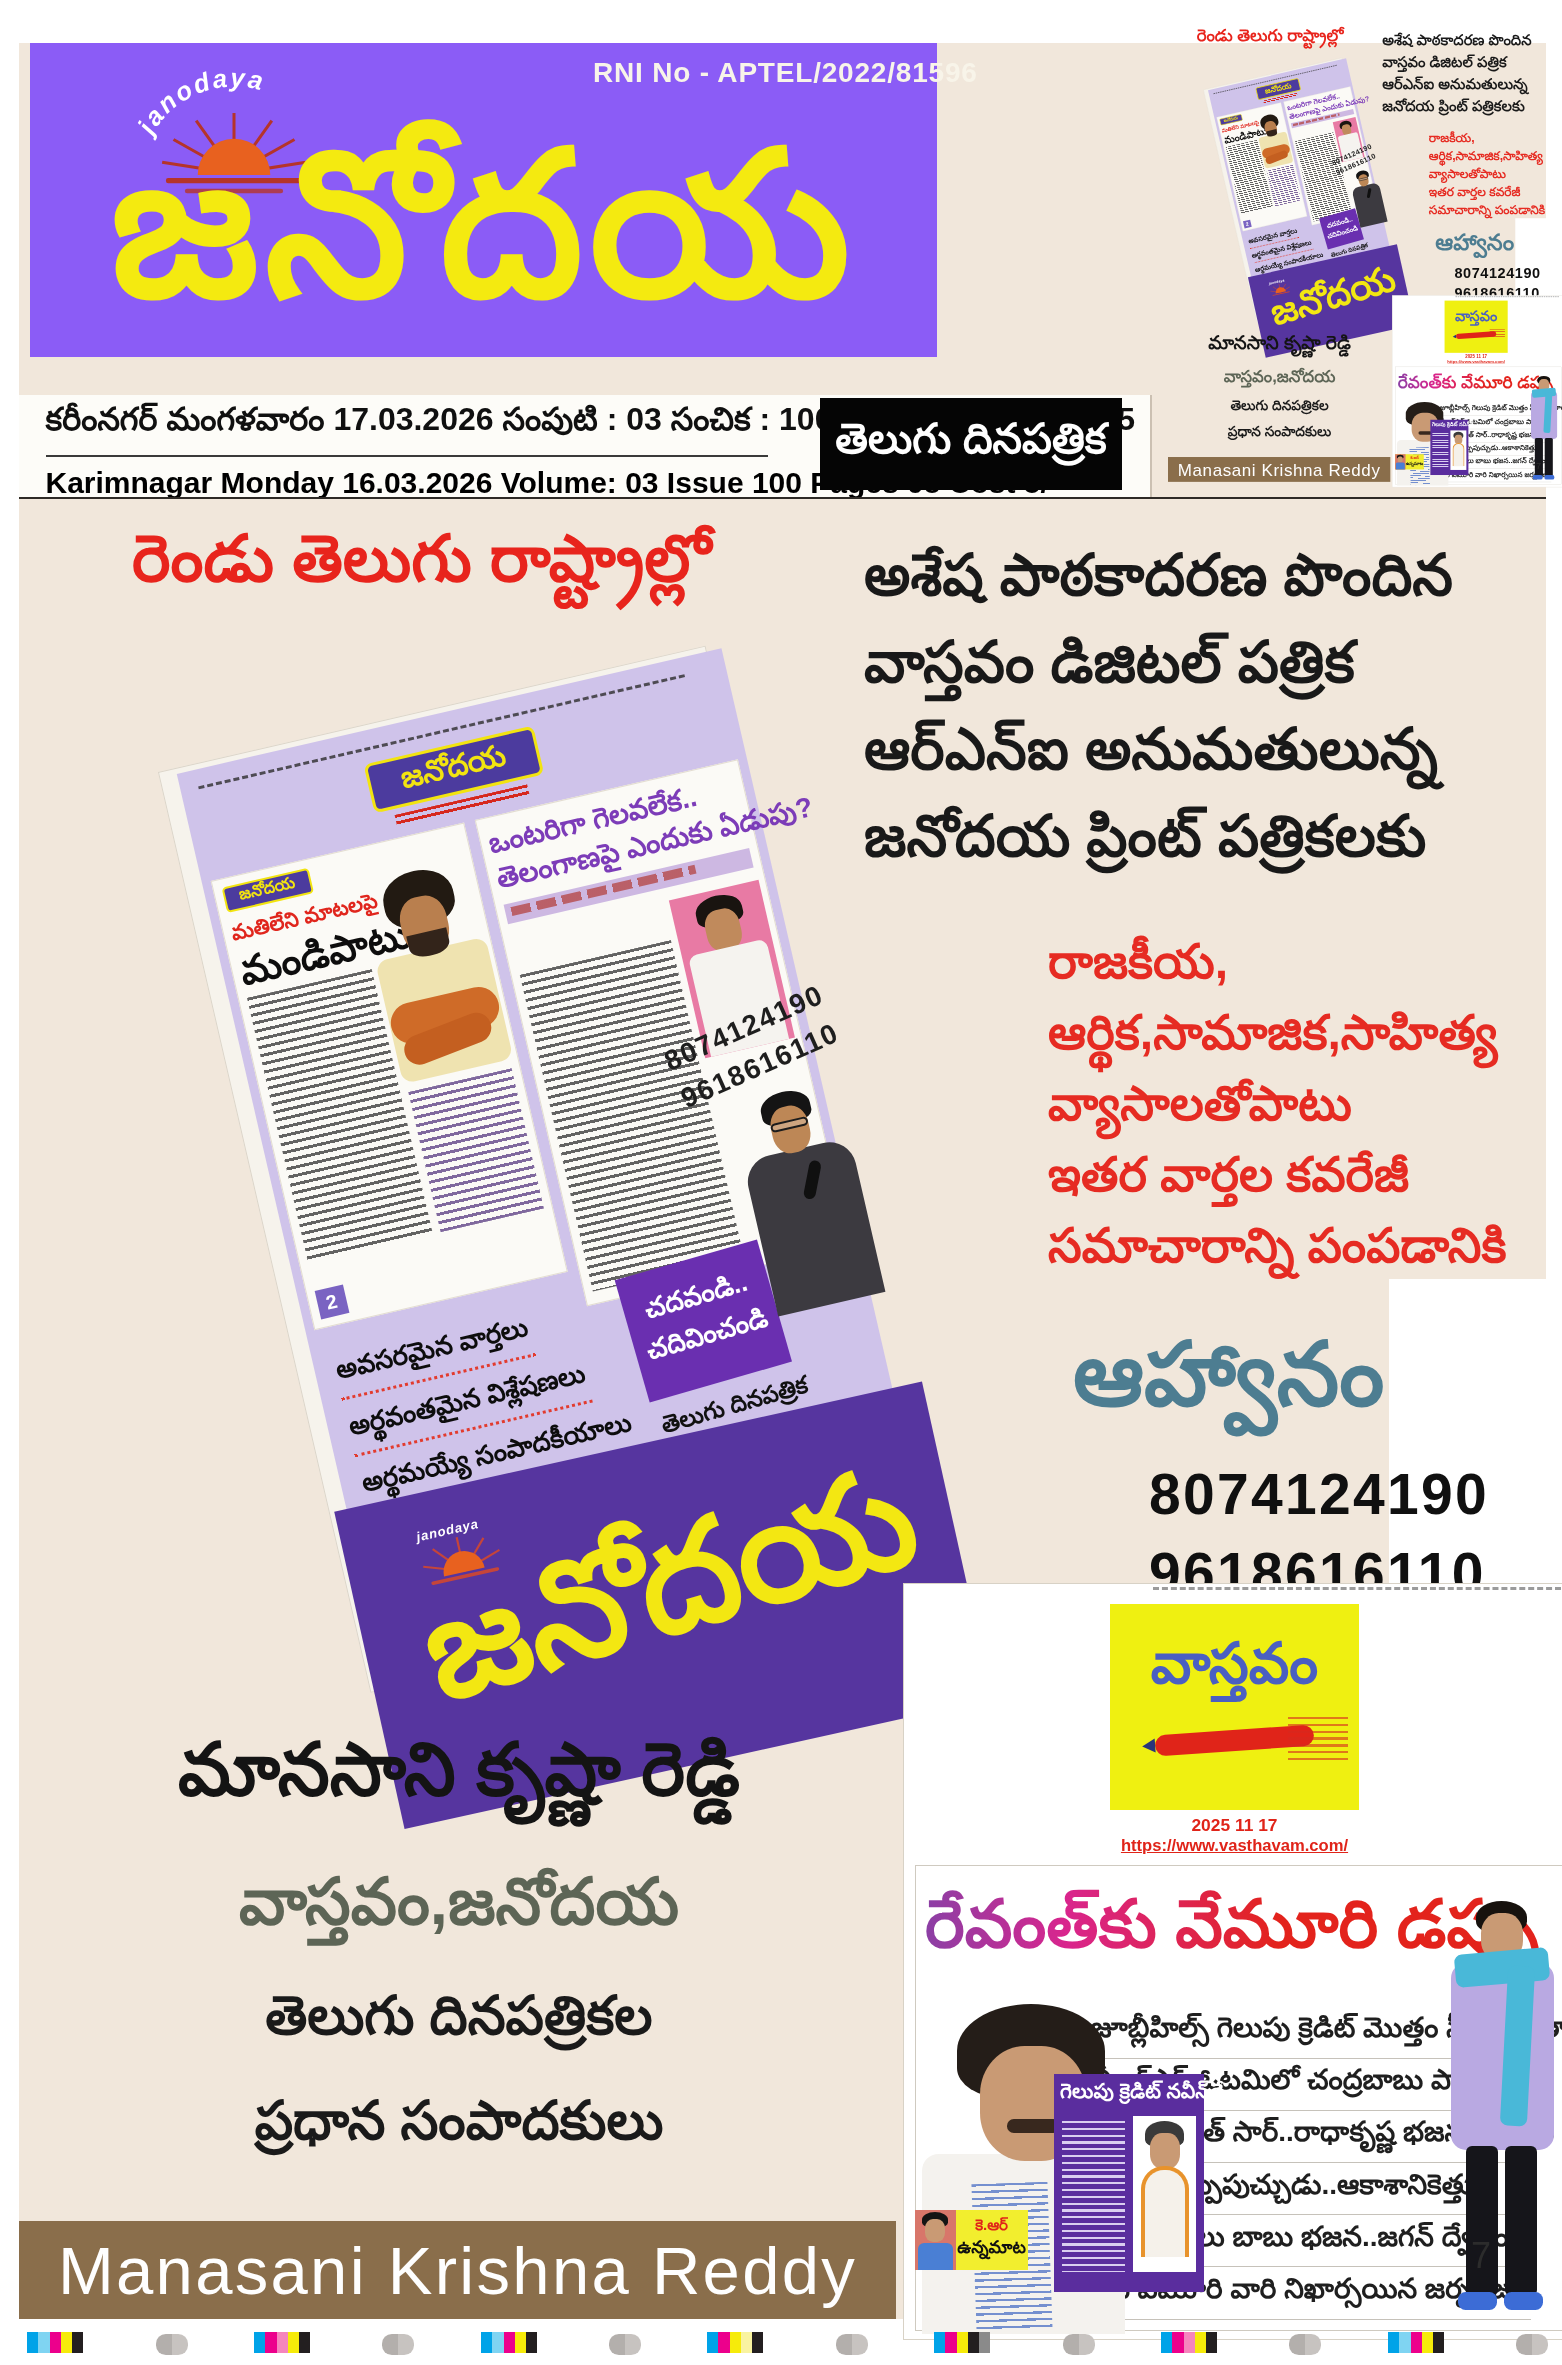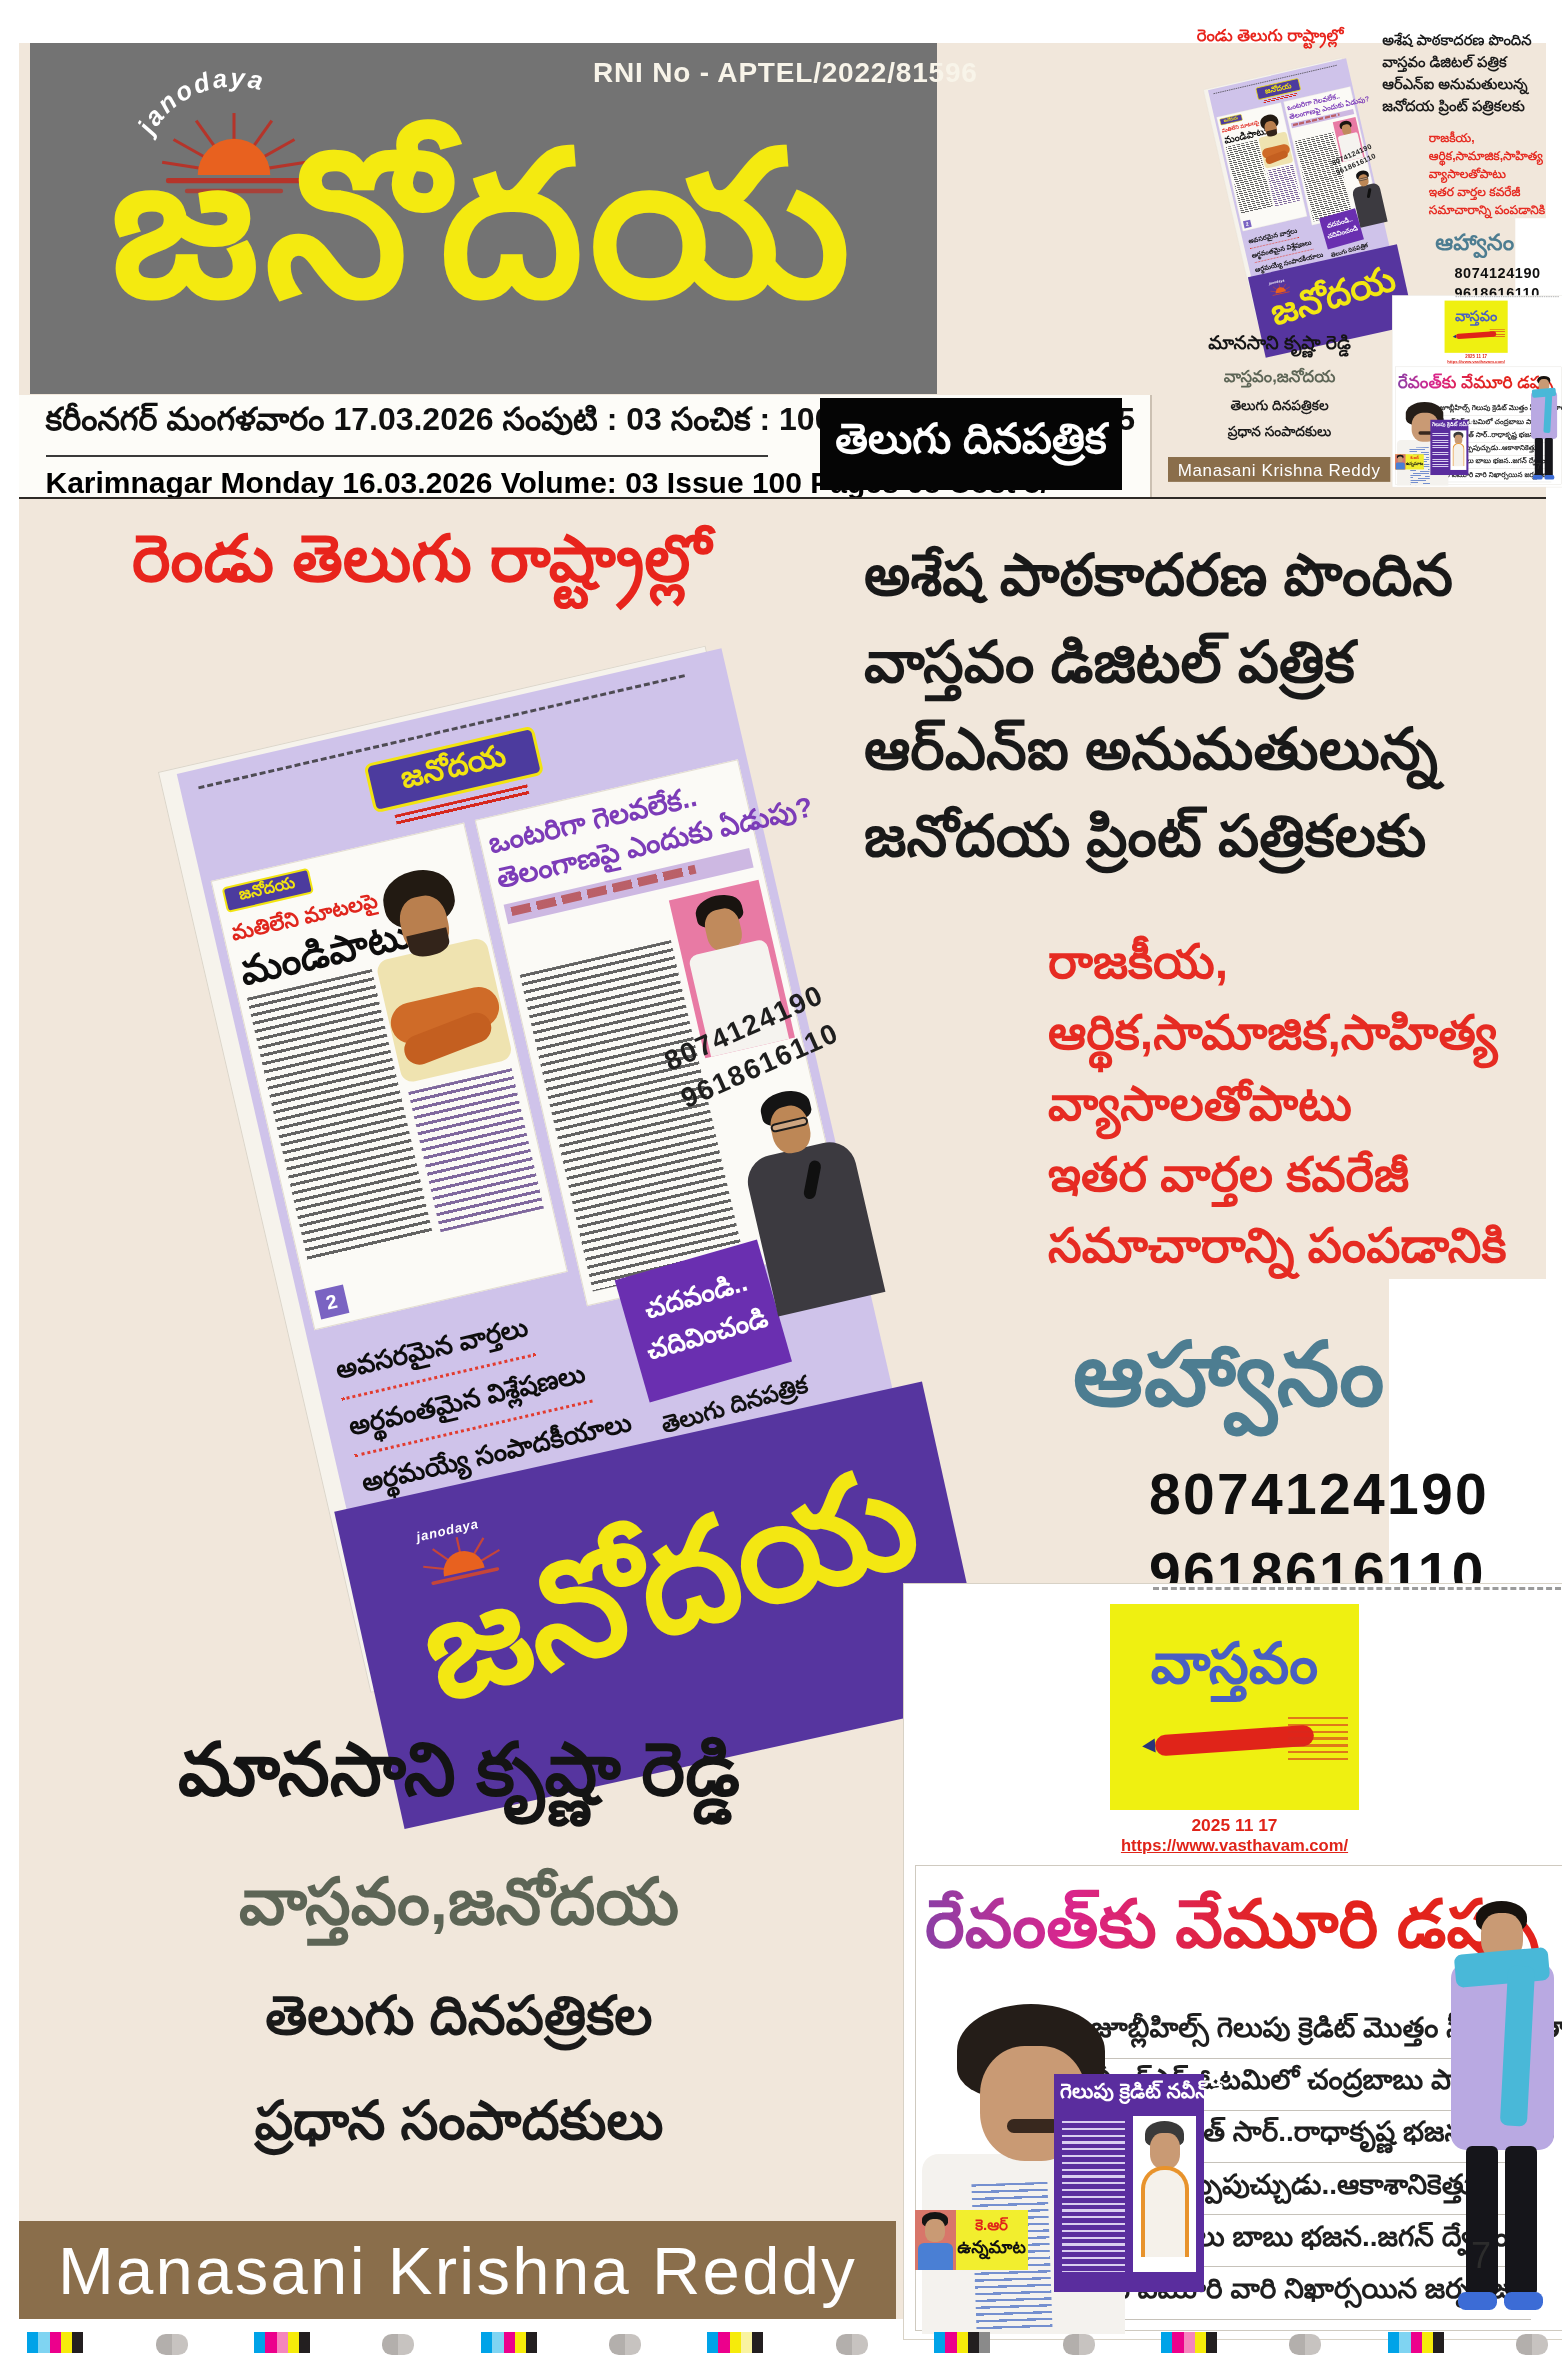--- a/index.html
+++ b/index.html
@@ -2,21 +2,21 @@
 <html style="font-size:12px"><head>
 <meta charset="utf-8">
 <style>
   html,body{margin:0;padding:0;background:#ffffff;}
   *{box-sizing:border-box;}
   .page{position:relative;width:1562px;height:2366px;background:#fff;overflow:hidden;
         font-family:"Liberation Sans","DejaVu Sans",sans-serif;}
   .paper-bg{position:absolute;left:19px;top:43px;width:1527px;height:2276px;background:#f1e7db;}
 
   
-  .banner{position:absolute;left:30px;top:43px;width:907px;height:351px;background:#737373;}
+  .banner{position:absolute;left:30px;top:43px;width:907px;height:314px;background:#8b5cf6;}
   .rni{position:absolute;left:563px;top:13.6px;font-size:28px;font-weight:700;color:#f8f4e9;letter-spacing:0.8px;white-space:nowrap;}
   .logo-svg{position:absolute;left:83px;top:16.6px;}
   .banner-title{position:absolute;left:0;right:0;top:45px;text-align:center;font-size:203px;line-height:1.35;
                 font-weight:800;color:#f4ea10;letter-spacing:6px;white-space:nowrap;}
 
   
   .dateline{position:absolute;left:19px;top:395px;width:1131px;height:104px;background:#fdfcf8;}
   .date-te{position:absolute;left:26.5px;top:6px;font-size:32px;font-weight:700;color:#101010;white-space:nowrap;}
   .rule-mid{position:absolute;left:26.5px;top:60px;width:722px;height:1.5px;background:#3a3a3a;}
   .date-en{position:absolute;left:26.5px;top:71px;font-size:30px;font-weight:700;color:#000;white-space:nowrap;}

